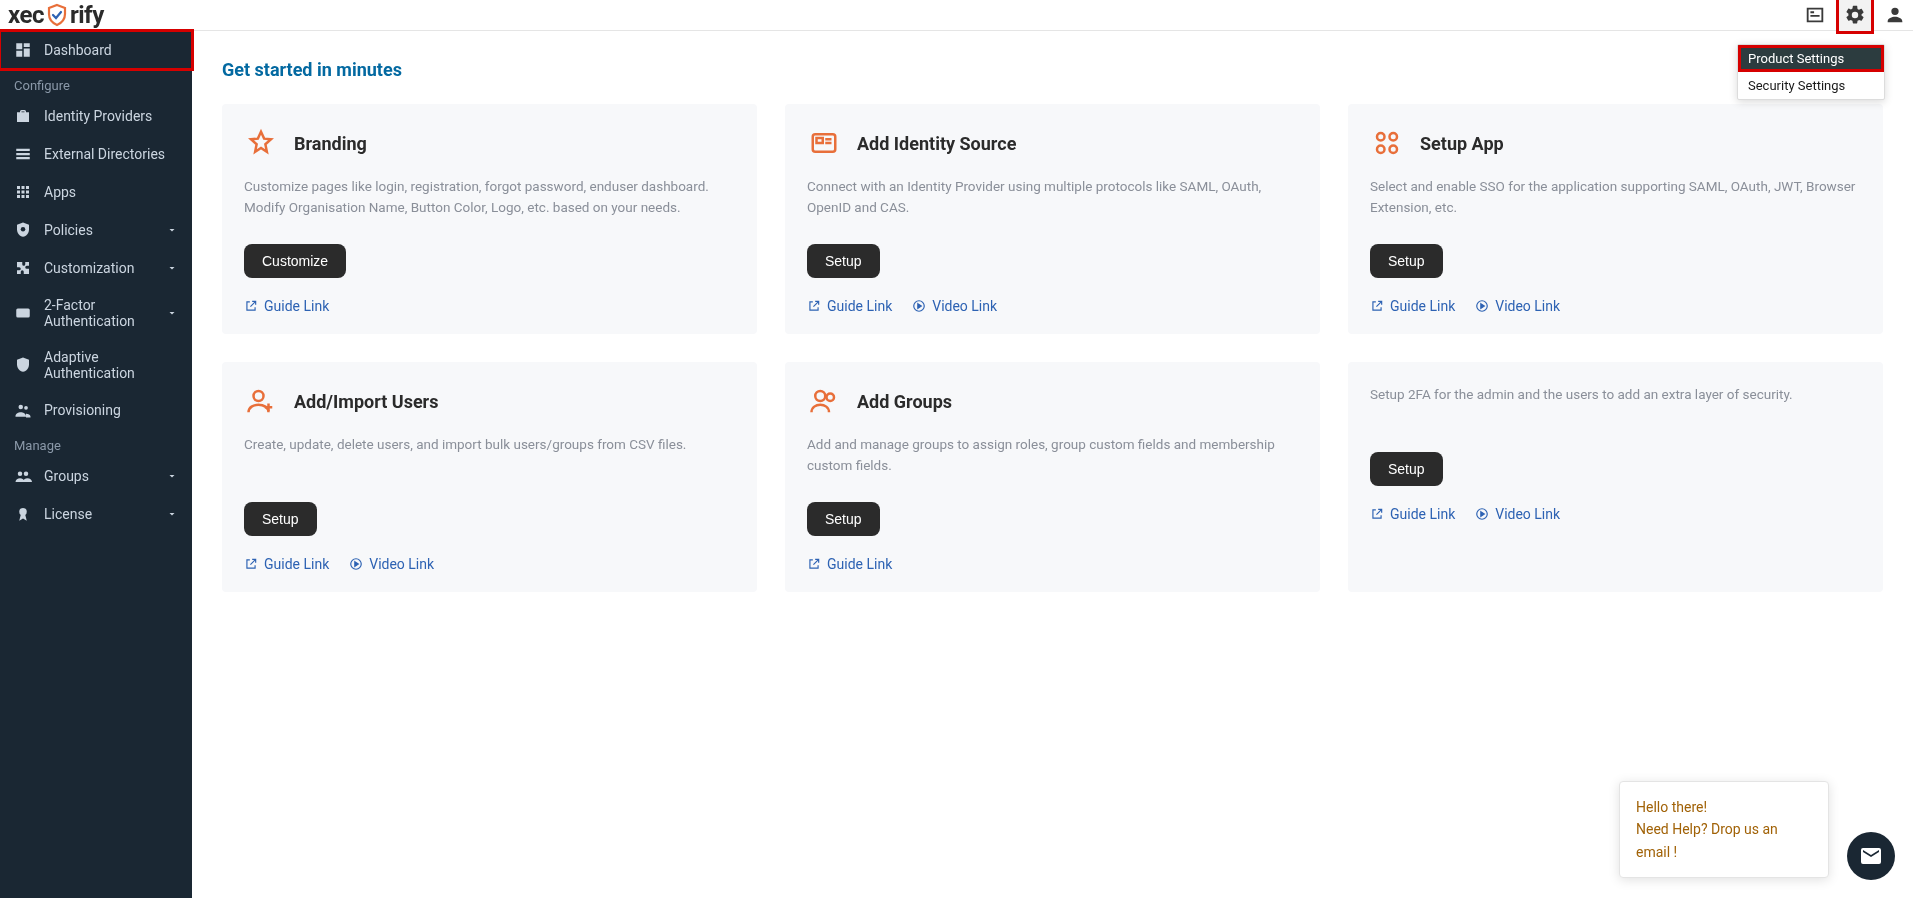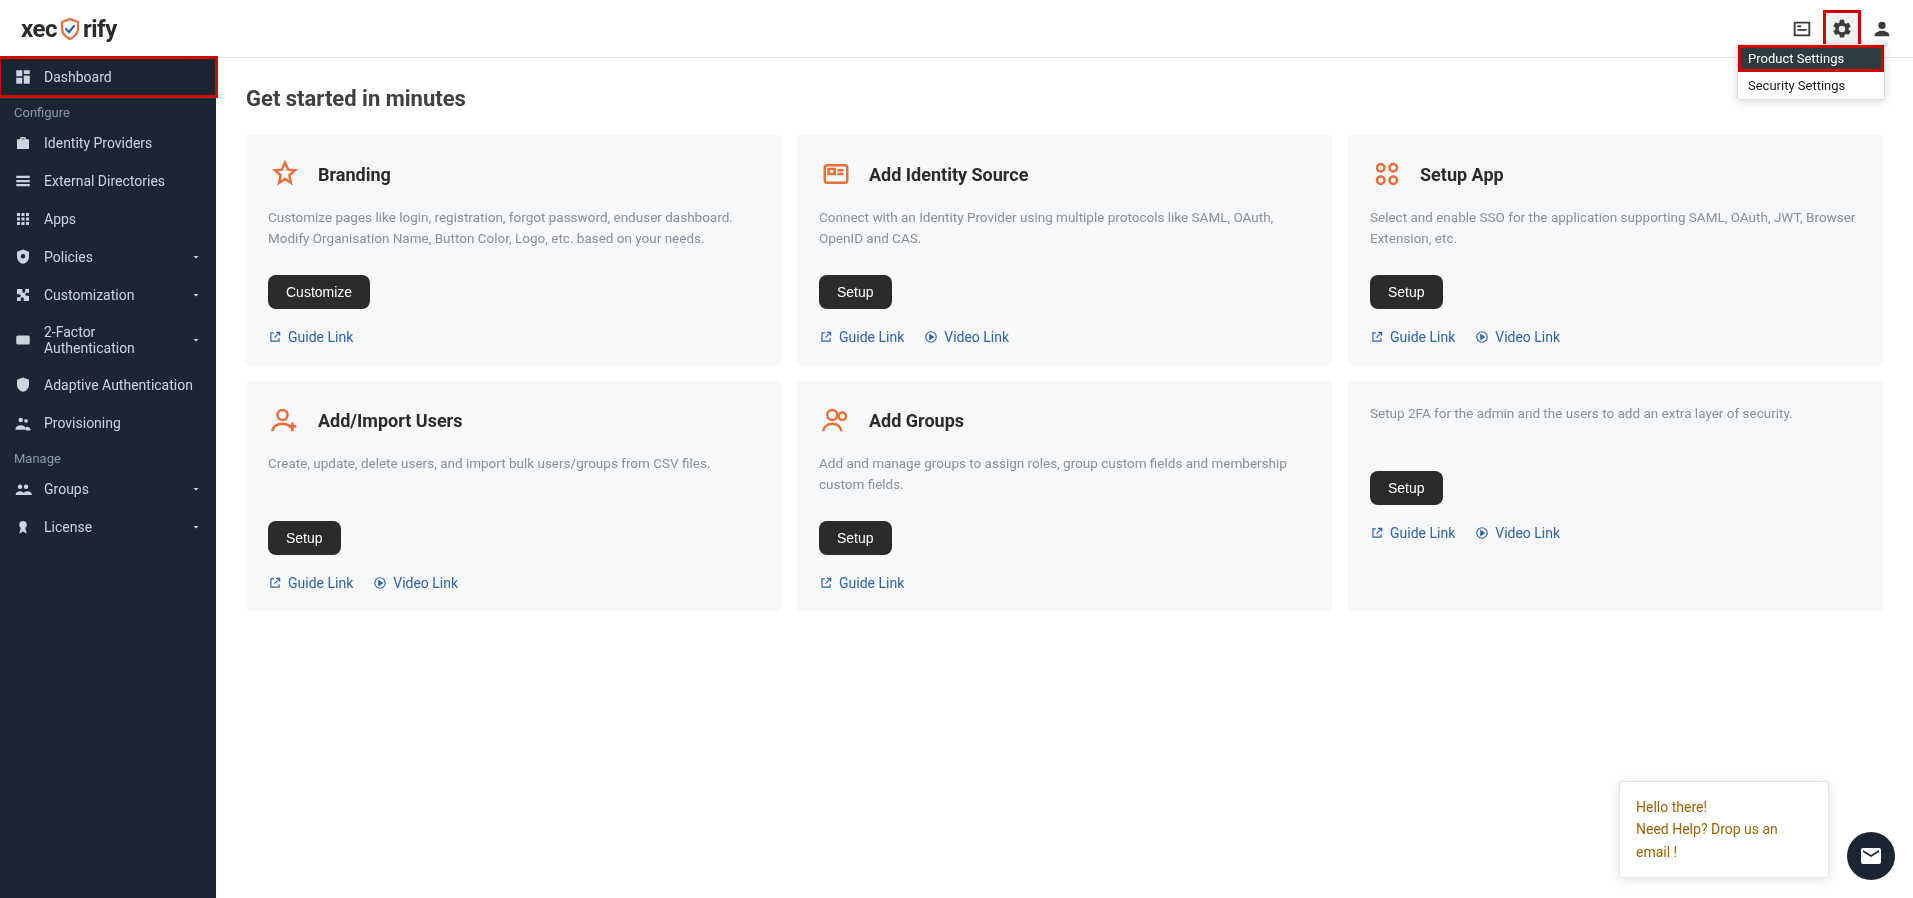--- a/index.html
+++ b/index.html
@@ -1,52 +1,52 @@
 <!DOCTYPE html>
 <html><head>
 <meta charset="utf-8">
 <style>
 * { margin: 0; padding: 0; box-sizing: border-box; }
 body { font-family: -apple-system, BlinkMacSystemFont, "Segoe UI", Roboto, sans-serif; background: #fff; color: #1a1a1a; }
 .app { display: flex; flex-direction: column; height: 100vh; }
 
 
-.header { height: 58px; display: flex; align-items: center; justify-content: space-between; border-bottom: 1px solid #e5e5e5; padding: 0 15px; position: relative; }
+.header { height: 31px; display: flex; align-items: center; justify-content: space-between; border-bottom: 1px solid #e5e5e5; padding: 0 2px; position: relative; }
 .logo { display: flex; align-items: center; padding-left: 6px; }
 .logo-text { font-size: 24px; font-weight: 700; color: #2b2b2b; letter-spacing: -0.5px; }
 .header-actions { display: flex; align-items: center; gap: 8px; }
 .header-icon-btn { width: 32px; height: 32px; display: flex; align-items: center; justify-content: center; cursor: pointer; color: #3a3a3a; }
 .header-icon-btn.highlighted { outline: 3px solid #d60000; outline-offset: 0; background: #f2f2f2; }
 .header-icon-btn svg { width: 22px; height: 22px; }
 
 
 .settings-dropdown { position: absolute; top: 44px; right: 28px; width: 148px; border: 1px solid #dcdcdc; background: #fff; box-shadow: 0 2px 8px rgba(0,0,0,.15); overflow: hidden; border-radius: 2px; }
 .settings-dropdown .opt { padding: 6px 10px; font-size: 13px; cursor: pointer; }
 .settings-dropdown .opt.highlight-row { background: #2c3c3f; color: #fff; position: relative; }
 .settings-dropdown .opt.highlight-row::before{ content:""; position:absolute; inset:0; border:3px solid #d60000; pointer-events:none;}
 
 
 .body { display: flex; flex: 1; min-height: 0; }
 
 
-.sidebar { width: 216px; background: #1a2733; color: #cbd5e0; display: flex; flex-direction: column; font-size: 14px; }
+.sidebar { width: 192px; background: #1a2733; color: #cbd5e0; display: flex; flex-direction: column; font-size: 14px; }
 .nav-item { display: flex; align-items: center; gap: 12px; padding: 10px 14px; cursor: pointer; position: relative; }
 .nav-item .icon { width: 18px; height: 18px; display: flex; align-items: center; justify-content: center; }
 .nav-item .icon svg { width: 18px; height: 18px; fill: currentColor; }
 .nav-item .label { flex: 1; }
 .nav-item .chev { width: 12px; height: 12px; }
 .nav-item.active { background: #1a2733; border-bottom: 0; }
 .nav-item.highlight-box { position: relative; }
 .nav-item.highlight-box::after { content: ""; position: absolute; top: -2px; left: -2px; right: -2px; bottom: -2px; border: 3px solid #d60000; }
 .nav-section { padding: 9px 14px 4px; font-size: 13px; color: #8a98a8; }
 
 
 .main { flex: 1; padding: 28px 30px; overflow: auto; background: #fff; }
-.main h1 { font-size: 22px; font-weight: 700; color: #404040; margin-bottom: 24px; }
-.cards { display: grid; grid-template-columns: repeat(3, 1fr); gap: 16px; }
+.main h1 { font-size: 18px; font-weight: 700; color: #0369a1; margin-bottom: 24px; }
+.cards { display: grid; grid-template-columns: repeat(3, 1fr); gap: 28px; }
 .card { background: #f7f8fa; border-radius: 4px; padding: 22px 22px 20px; display: flex; flex-direction: column; gap: 16px; }
 .card-header { display: flex; align-items: center; gap: 16px; }
 .card-icon { width: 34px; height: 34px; display: flex; align-items: center; justify-content: center; color: #e86f3a; }
 .card-icon svg { width: 30px; height: 30px; stroke: currentColor; fill: none; stroke-width: 2; }
 .card-title { font-size: 18px; font-weight: 700; color: #2b2b2b; }
 .card-desc { font-size: 13.5px; color: #8a8f99; line-height: 1.55; min-height: 52px; }
 .card-btn { align-self: flex-start; background: #2b2b2b; color: #fff; border: none; padding: 9px 18px; font-size: 14px; border-radius: 8px; cursor: pointer; }
 .card-links { display: flex; gap: 20px; align-items: center; margin-top: 4px; }
 .card-link { color: #2d62b3; font-size: 14px; text-decoration: none; display: inline-flex; align-items: center; gap: 6px; cursor: pointer; }
 .card-link svg { width: 14px; height: 14px; stroke: currentColor; }

